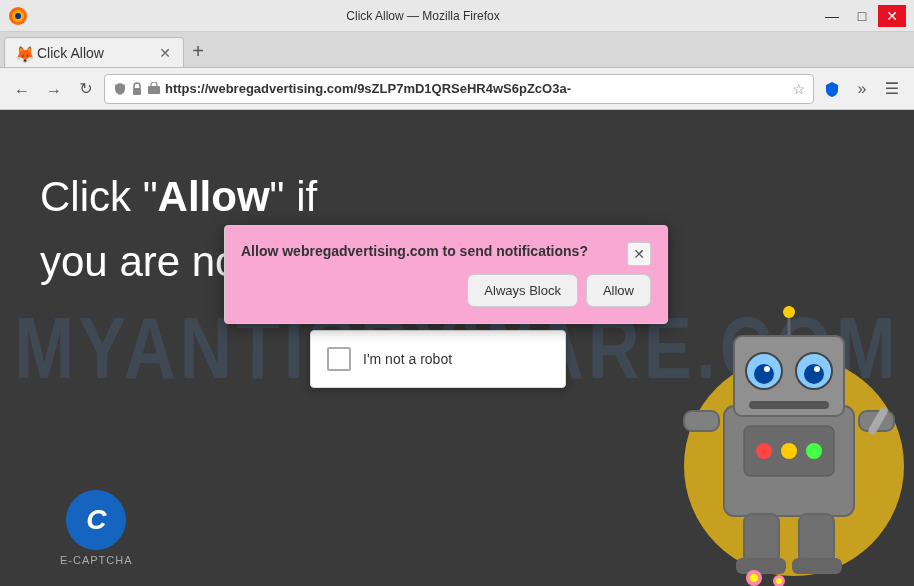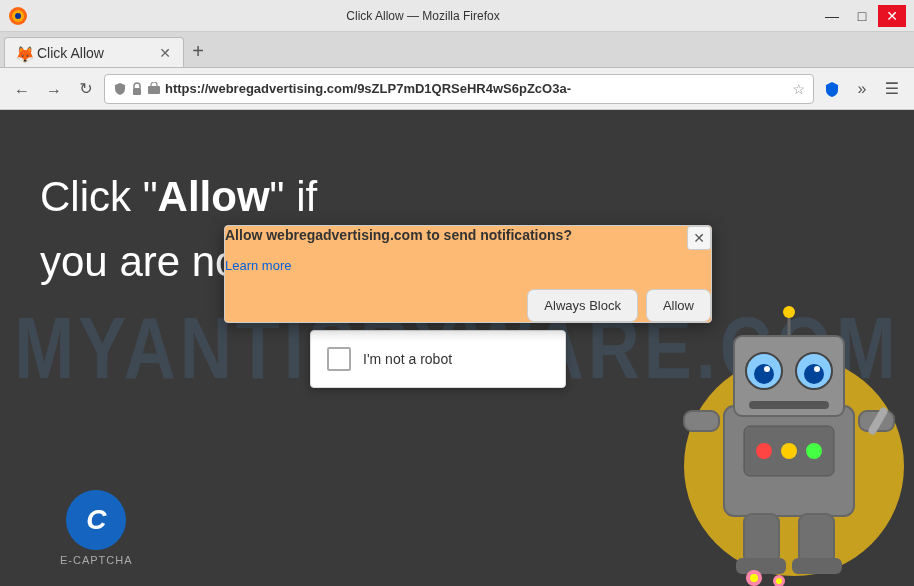--- a/index.html
+++ b/index.html
@@ -310,25 +310,26 @@
     .recaptcha-links a {
       color: #888;
       text-decoration: none;
     }
 
     
     .notification-popup {
       position: absolute;
       top: 115px;
       left: 224px;
-      width: 488px;
-      background: #fdba74;
+      width: 444px;
+      background: #f9a8d4;
       border: 1px solid #ccc;
       border-radius: 4px;
       box-shadow: 0 4px 16px rgba(0,0,0,0.4);
+      padding: 16px;
       z-index: 100;
     }
     .popup-header {
       display: flex;
       justify-content: space-between;
       align-items: flex-start;
       margin-bottom: 8px;
     }
     .popup-title {
       font-size: 14px;
@@ -571,21 +572,20 @@
         <span class="recaptcha-label">I'm not a robot</span>
       </div>
 
     </div>
 
     <div class="notification-popup">
       <div class="popup-header">
         <span class="popup-title">Allow webregadvertising.com to send notifications?</span>
         <button class="popup-close">✕</button>
       </div>
-      <a class="popup-learn-more" href="#">Learn more</a>
       <div class="popup-buttons">
         <button class="popup-btn popup-btn-block">Always Block</button>
         <button class="popup-btn popup-btn-allow">Allow</button>
       </div>
     </div>
 
   </div>
 </div>
 
 </body></html>

